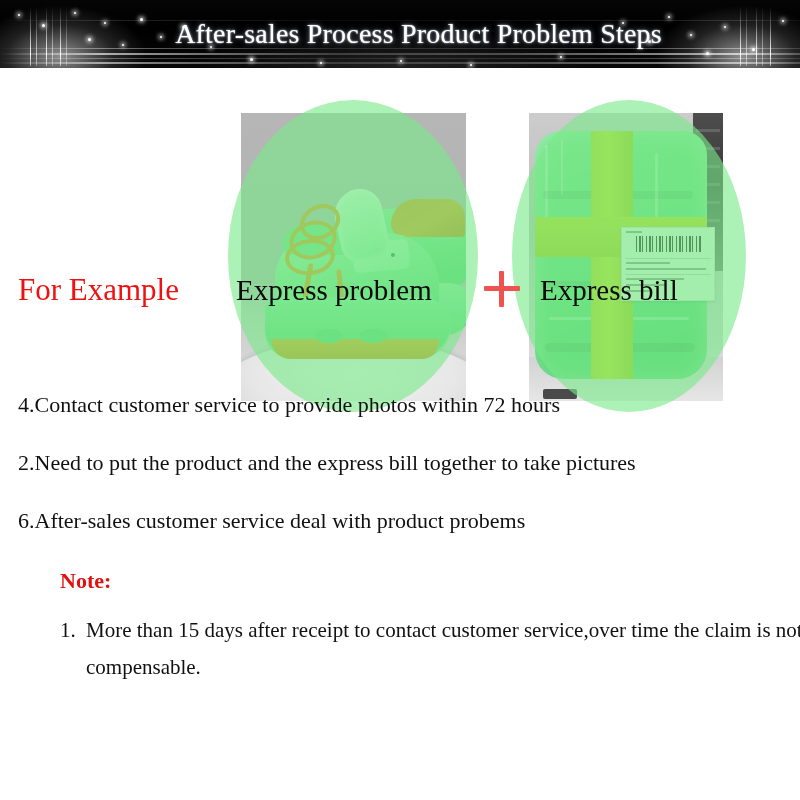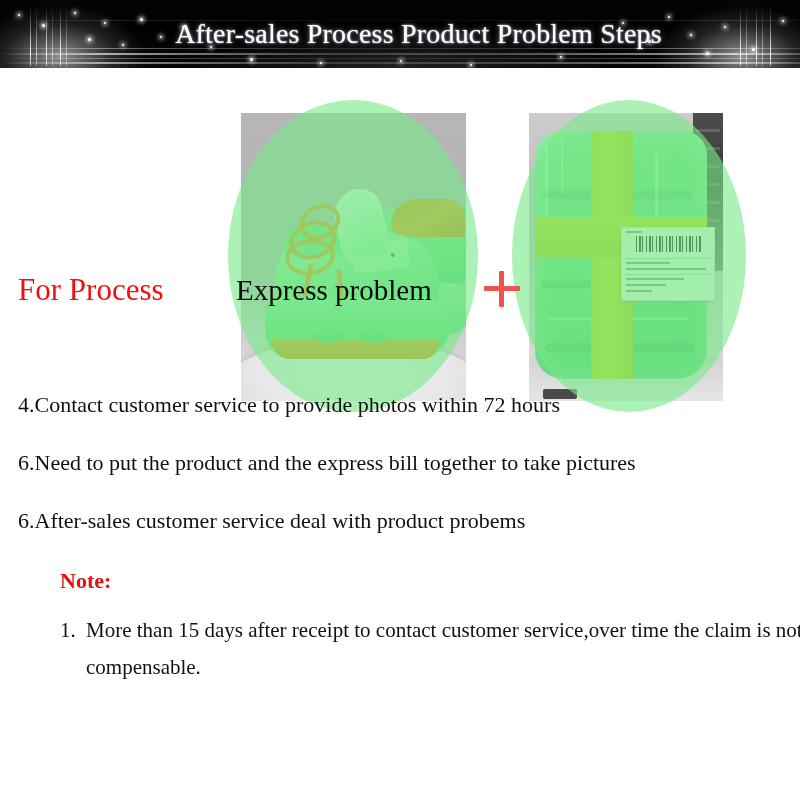--- a/index.html
+++ b/index.html
@@ -417,21 +417,21 @@
   <div class="glow-dot" style="left:706px;top:52px;width:3px;height:3px"></div>
   <div class="glow-dot" style="left:724px;top:26px;width:2px;height:2px"></div>
   <div class="glow-dot" style="left:752px;top:48px;width:3px;height:3px"></div>
   <div class="glow-dot" style="left:782px;top:20px;width:2px;height:2px"></div>
 
   <div class="banner-title">After-sales Process Product Problem Steps</div>
 </div>
 
 <div class="example-row">
 
-  <div class="for-example">For Process</div>
+  <div class="for-example">For Example</div>
 
   <div class="photo photo-shoes">
     <div class="shoe-stage">
       <div class="shoe-turntable"></div>
 
       <div class="shoe shoe-back-body"></div>
       <div class="shoe shoe-back-tongue"></div>
       <div class="shoe shoe-heel-sole"></div>
 
       <div class="shoe shoe-front-body"></div>
@@ -495,25 +495,26 @@
         <div class="label-tiny" style="top:62px;width:26px"></div>
       </div>
     </div>
   </div>
 
   <div class="green-circle gc-left"></div>
   <div class="green-circle gc-right"></div>
 
   <div class="img-caption cap-product">Express problem</div>
   <div class="plus-sign"></div>
+  <div class="img-caption cap-express">Express bill</div>
 </div>
 
 <div class="steps">
   <div class="step-line">4.Contact customer service to provide photos within 72 hours</div>
-  <div class="step-line">6.Need to put the product and the express bill together to take pictures</div>
+  <div class="step-line">2.Need to put the product and the express bill together to take pictures</div>
   <div class="step-line">6.After-sales customer service deal with product probems</div>
 </div>
 
 <div class="note-block">
   <div class="note-title">Note:</div>
 
   <div class="note-item">
     <span class="marker">1.</span><span class="body">More than 15 days after receipt to contact customer service,over time the claim is not compensable.</span>
   </div>
 

